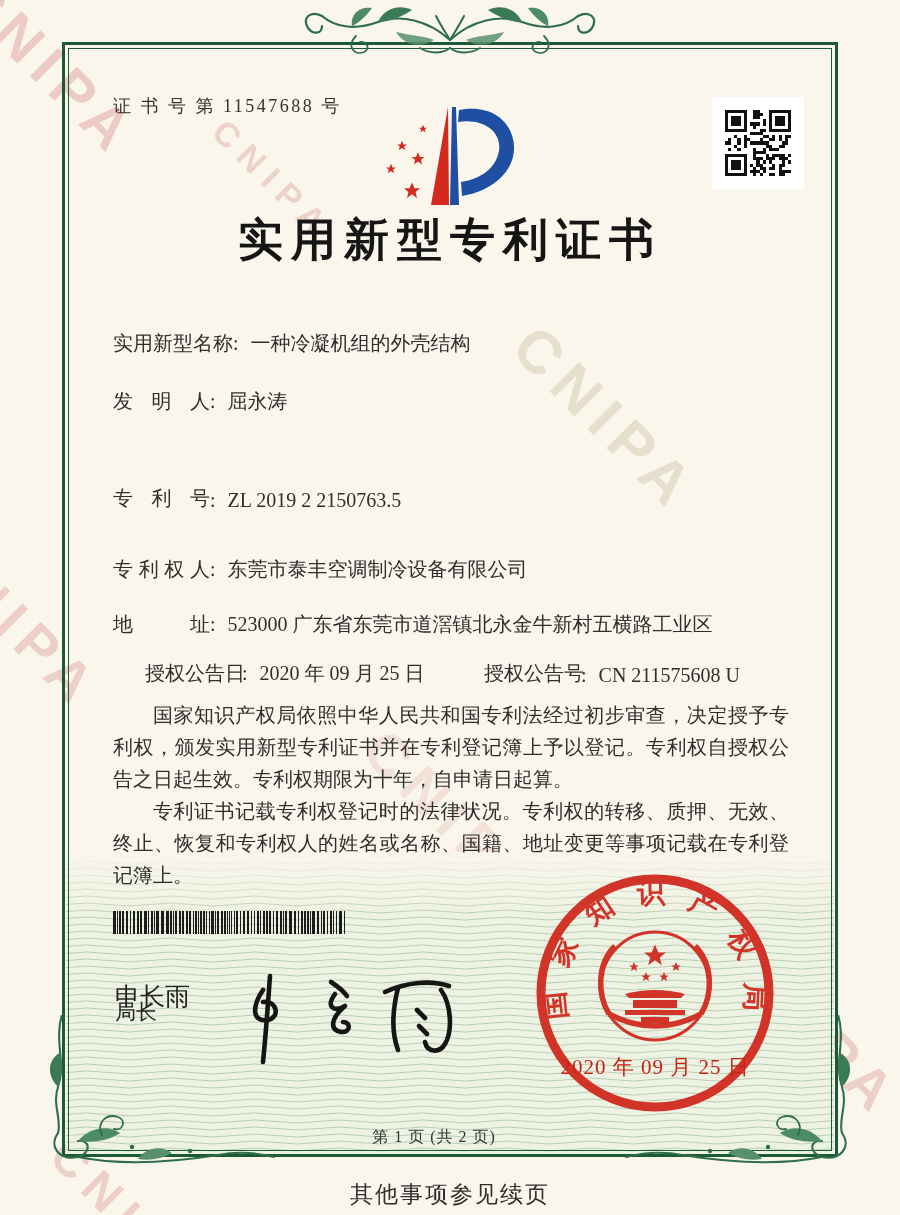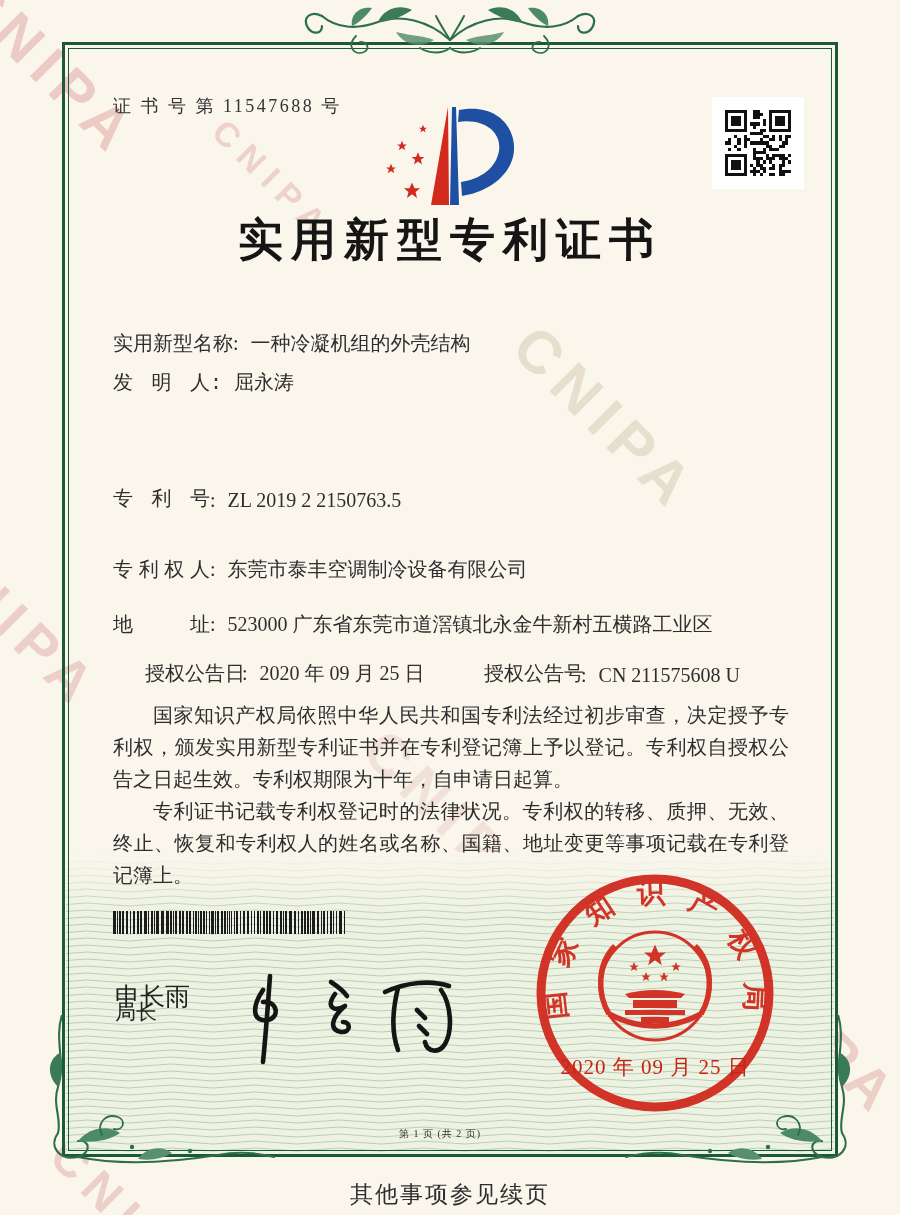--- a/index.html
+++ b/index.html
@@ -56,22 +56,22 @@
   .barcode{ position:absolute; left:113px; top:911px; width:237px; height:23px; }
   .sig-title{ position:absolute; left:115px; top:998px;  font-size:21px; color:#222; }
   .sig-name { position:absolute; left:115px; top:980px; font-size:25px; color:#222; }
   .autograph{ position:absolute; left:235px; top:958px; width:240px; height:115px; }
   .seal{ position:absolute; left:527px; top:864px; width:258px; height:258px; opacity:.93; }
   .seal-date{
     position:absolute; left:535px; top:1053px; width:240px; text-align:center;
     font-size:21px; color:#c6231465; color:#c62314; letter-spacing:1px;
   }
   .page-no{
-    position:absolute; left:52px; top:1127px; width:776px; text-align:center;
-    font-size:10px; color:#333; letter-spacing:1px;
+    position:absolute; left:46px; top:1127px; width:776px; text-align:center;
+    font-size:16px; color:#333; letter-spacing:1px;
   }
   .cont-note{
     position:absolute; left:0; top:1179px; width:900px; text-align:center;
     font-size:23px; color:#2e2e2e; letter-spacing:2px;
   }
 </style>
 </head>
 <body>
 
 <div class="page">
@@ -285,21 +285,21 @@
         <rect x="1" y="15" width="5" height="5" fill="#ffffff"></rect>
         <rect x="2" y="16" width="3" height="3"></rect>
     </g>
   </svg>
 
   <div class="title">实用新型专利证书</div>
 
   <div class="row" style="top:330px;">
     <span class="f-label wide">实用新型名称</span><span class="f-colon">:</span><span>一种冷凝机组的外壳结构</span>
   </div>
-  <div class="row" style="top:369px;font-family:Liberation Mono, monospace;">
+  <div class="row" style="top:388px;">
     <span class="f-label">发明人</span><span class="f-colon">:</span><span>屈永涛</span>
   </div>
   <div class="row" style="top:445px;margin-top:40px;">
     <span class="f-label">专利号</span><span class="f-colon">:</span><span>ZL 2019 2 2150763.5</span>
   </div>
   <div class="row" style="top:556px;">
     <span class="f-label">专利权人</span><span class="f-colon">:</span><span>东莞市泰丰空调制冷设备有限公司</span>
   </div>
   <div class="row" style="top:611px;">
     <span class="f-label">地址</span><span class="f-colon">:</span><span>523000 广东省东莞市道滘镇北永金牛新村五横路工业区</span>

